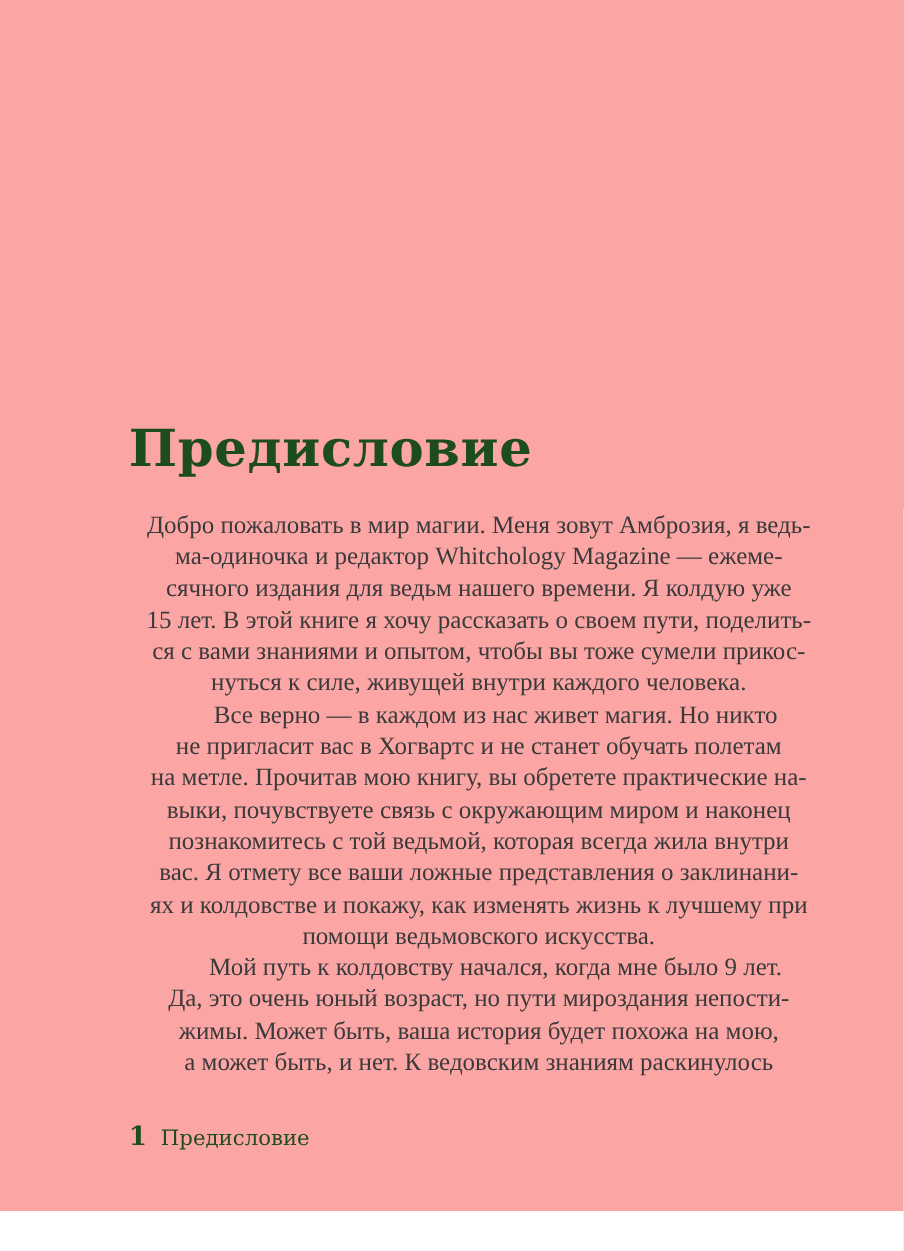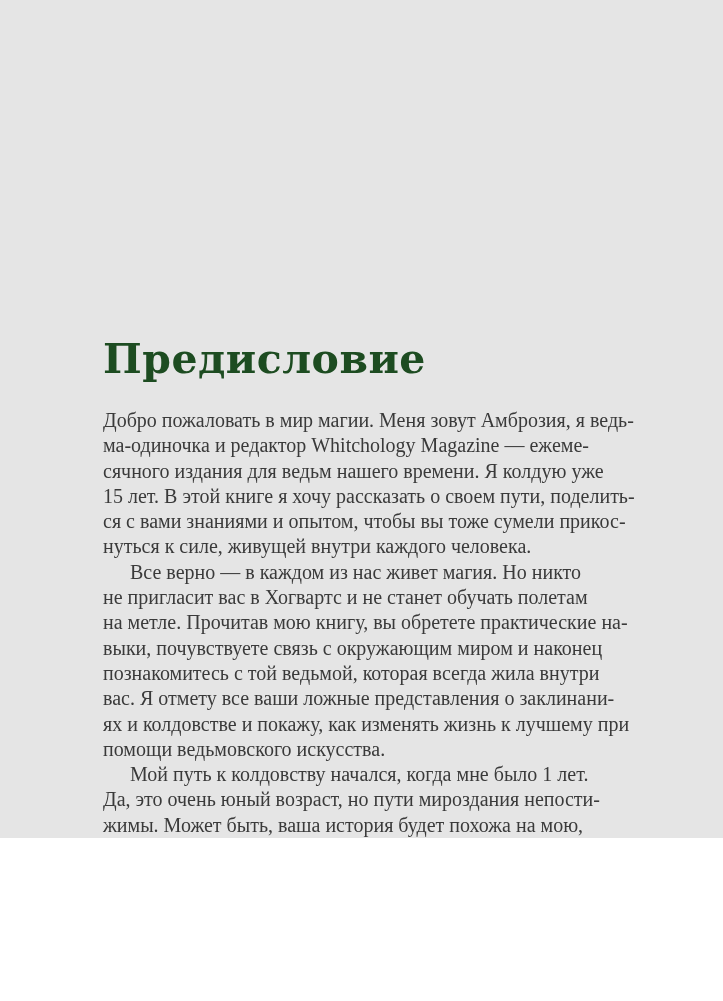--- a/index.html
+++ b/index.html
@@ -3,22 +3,22 @@
 <meta charset="utf-8">
 <style>
   html, body {
     margin: 0;
     padding: 0;
     background: #ffffff;
   }
   .page {
     position: relative;
     width: 723px;
-    height: 838px;
-    background: #e5e5e5;
+    height: 969px;
+    background: #fca5a5;
     overflow: hidden;
     font-family: "Liberation Serif", serif;
   }
   .chapter-title {
     position: absolute;
     left: 103px;
     top: 337px;
     margin: 0;
     font-family: "DejaVu Serif", serif;
     font-size: 41px;
@@ -32,20 +32,21 @@
     left: 103px;
     top: 408px;
     width: 560px;
   }
   .para {
     margin: 0;
     font-size: 20px;
     line-height: 25.3px;
     color: #3a3a3a;
     white-space: pre;
+    text-align: center;
   }
   .para.indent {
     text-indent: 27px;
   }
   .page-footer {
     position: absolute;
     left: 103px;
     top: 896px;
     display: flex;
     align-items: baseline;
@@ -78,21 +79,21 @@
 ся с вами знаниями и опытом, чтобы вы тоже сумели прикос-
 нуться к силе, живущей внутри каждого человека.</p>
     <p class="para indent">Все верно — в каждом из нас живет магия. Но никто
 не пригласит вас в Хогвартс и не станет обучать полетам
 на метле. Прочитав мою книгу, вы обретете практические на-
 выки, почувствуете связь с окружающим миром и наконец
 познакомитесь с той ведьмой, которая всегда жила внутри
 вас. Я отмету все ваши ложные представления о заклинани-
 ях и колдовстве и покажу, как изменять жизнь к лучшему при
 помощи ведьмовского искусства.</p>
-    <p class="para indent">Мой путь к колдовству начался, когда мне было 1 лет.
+    <p class="para indent">Мой путь к колдовству начался, когда мне было 9 лет.
 Да, это очень юный возраст, но пути мироздания непости-
 жимы. Может быть, ваша история будет похожа на мою,
 а может быть, и нет. К ведовским знаниям раскинулось</p>
   </div>
 
   <div class="page-footer">
     <span class="page-number">1</span>
     <span class="footer-title">Предисловие</span>
   </div>
 

